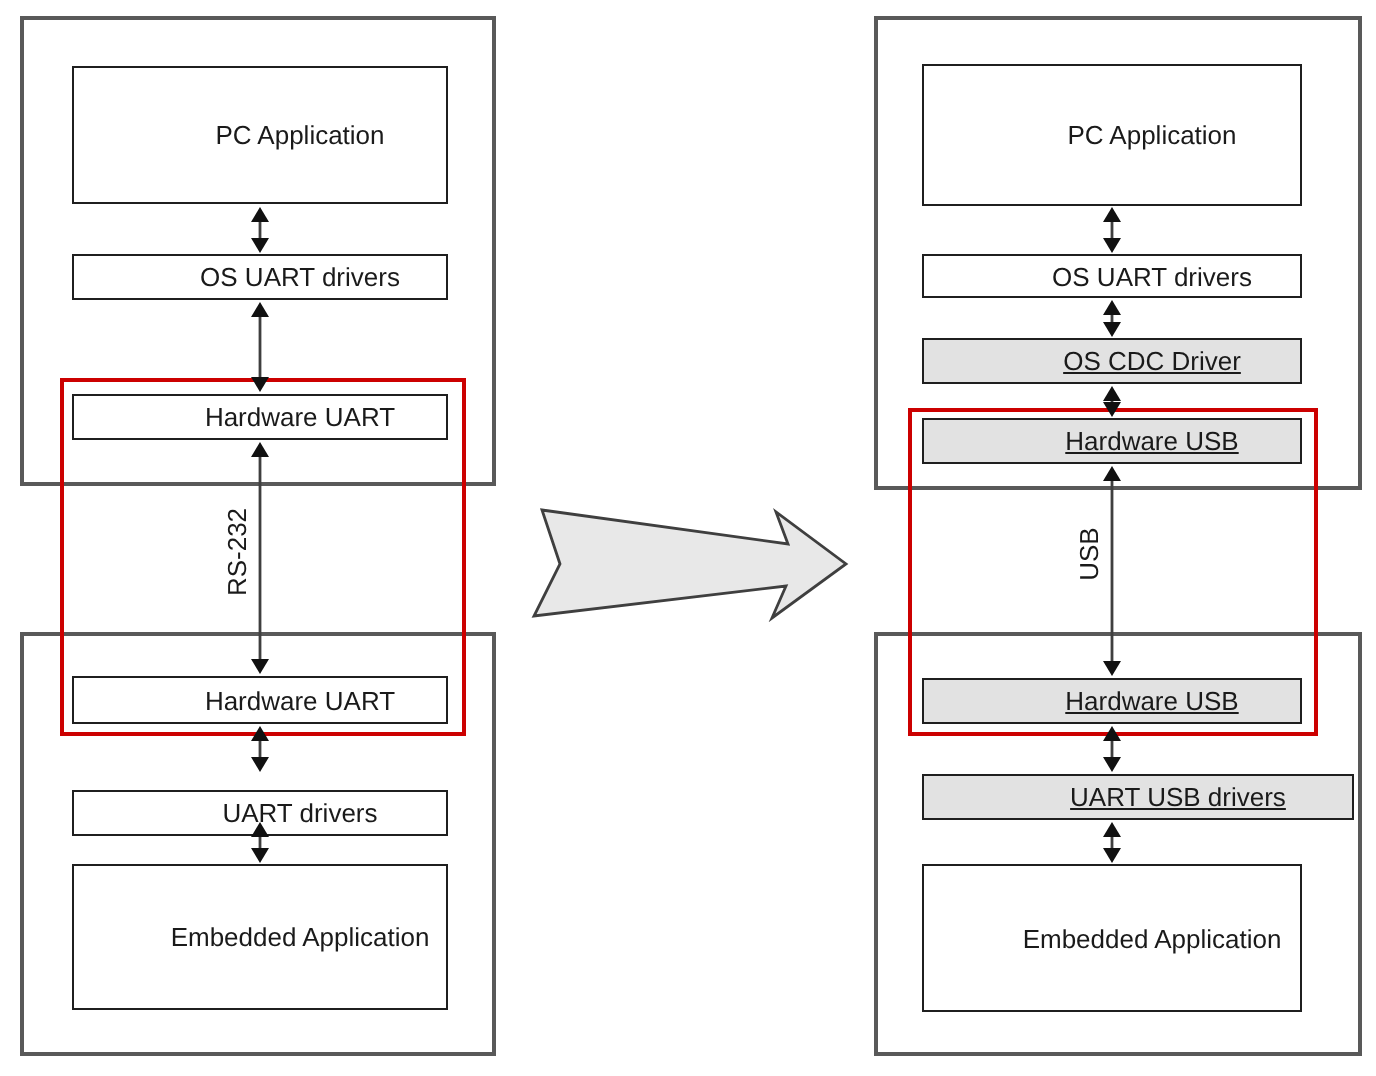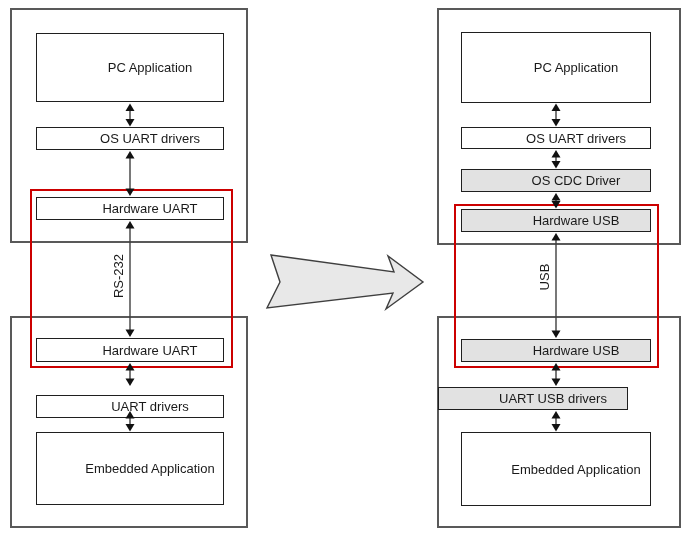--- a/index.html
+++ b/index.html
@@ -8,21 +8,21 @@
     font-family:"Liberation Sans","DejaVu Sans",sans-serif;color:#1a1a1a;overflow:hidden;
   }
   .outer{
     position:absolute;box-sizing:border-box;border:2px solid #595959;background:transparent;z-index:1;
   }
   .box{
     position:absolute;box-sizing:border-box;border:1.5px solid #1f1f1f;background:#ffffff;
     display:flex;align-items:center;justify-content:center;
     font-size:13px;line-height:1;color:#1a1a1a;z-index:2;white-space:nowrap;padding-left:40px;
   }
-  .box.gray{background:#e2e2e2;}
+  .box.gray{background:#e2e2e2;text-decoration:underline;}
   .redrect{
     position:absolute;box-sizing:border-box;border:2px solid #cc0000;background:transparent;z-index:3;
   }
   .vlabel{
     position:absolute;height:14px;font-size:13px;line-height:14px;text-align:center;
     transform:rotate(-90deg);transform-origin:center center;z-index:2;white-space:nowrap;
   }
   svg.overlay{position:absolute;left:0;top:0;z-index:4;pointer-events:none;}
 </style>
 </head>
@@ -40,21 +40,21 @@
   <div class="box" style="left:36px;top:197px;width:188px;height:23px">Hardware UART</div>
   <div class="box" style="left:36px;top:338px;width:188px;height:24px">Hardware UART</div>
   <div class="box" style="left:36px;top:395px;width:188px;height:23px">UART drivers</div>
   <div class="box" style="left:36px;top:432px;width:188px;height:73px">Embedded Application</div>
 
   <div class="box" style="left:461px;top:32px;width:190px;height:71px">PC Application</div>
   <div class="box" style="left:461px;top:127px;width:190px;height:22px">OS UART drivers</div>
   <div class="box gray" style="left:461px;top:169px;width:190px;height:23px">OS CDC Driver</div>
   <div class="box gray" style="left:461px;top:209px;width:190px;height:23px">Hardware USB</div>
   <div class="box gray" style="left:461px;top:339px;width:190px;height:23px">Hardware USB</div>
-  <div class="box gray" style="left:438px;top:387px;width:190px;height:23px">UART USB drivers</div>
+  <div class="box gray" style="left:461px;top:387px;width:216px;height:23px">UART USB drivers</div>
   <div class="box" style="left:461px;top:432px;width:190px;height:74px">Embedded Application</div>
 
   <div class="redrect" style="left:30px;top:189px;width:203px;height:179px"></div>
   <div class="redrect" style="left:454px;top:204px;width:205px;height:164px"></div>
 
   <div class="vlabel" style="left:94px;top:269px;width:50px">RS-232</div>
   <div class="vlabel" style="left:525px;top:270px;width:40px">USB</div>
 
   <svg class="overlay" width="688" height="538" viewBox="0 0 688 538">
 

